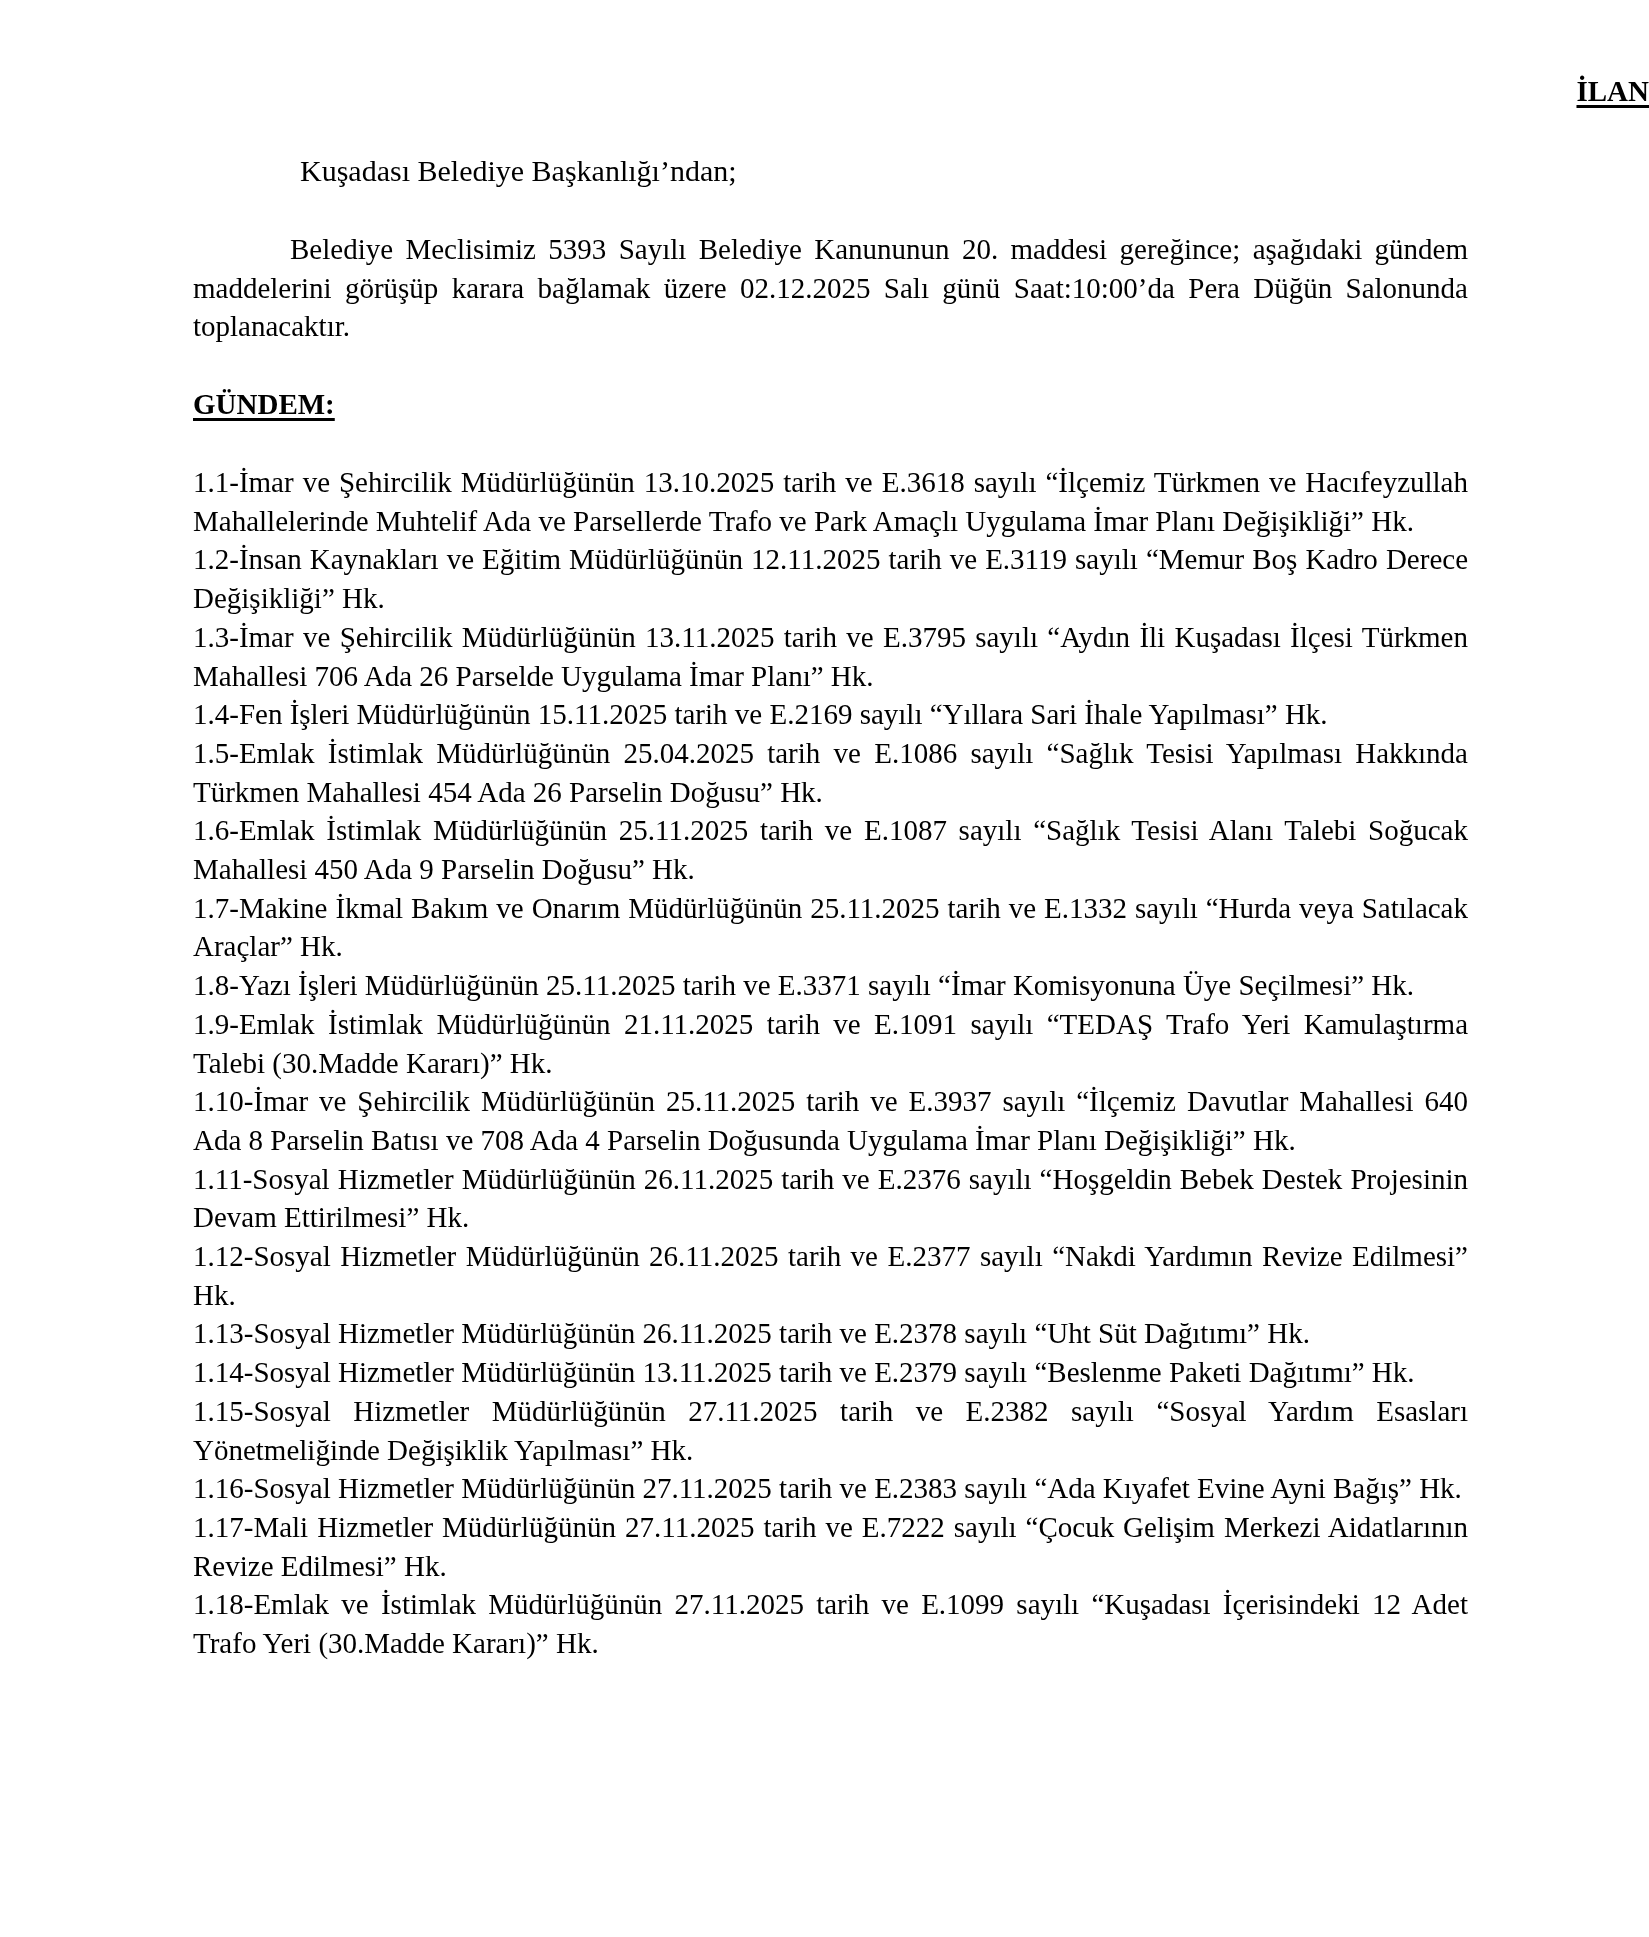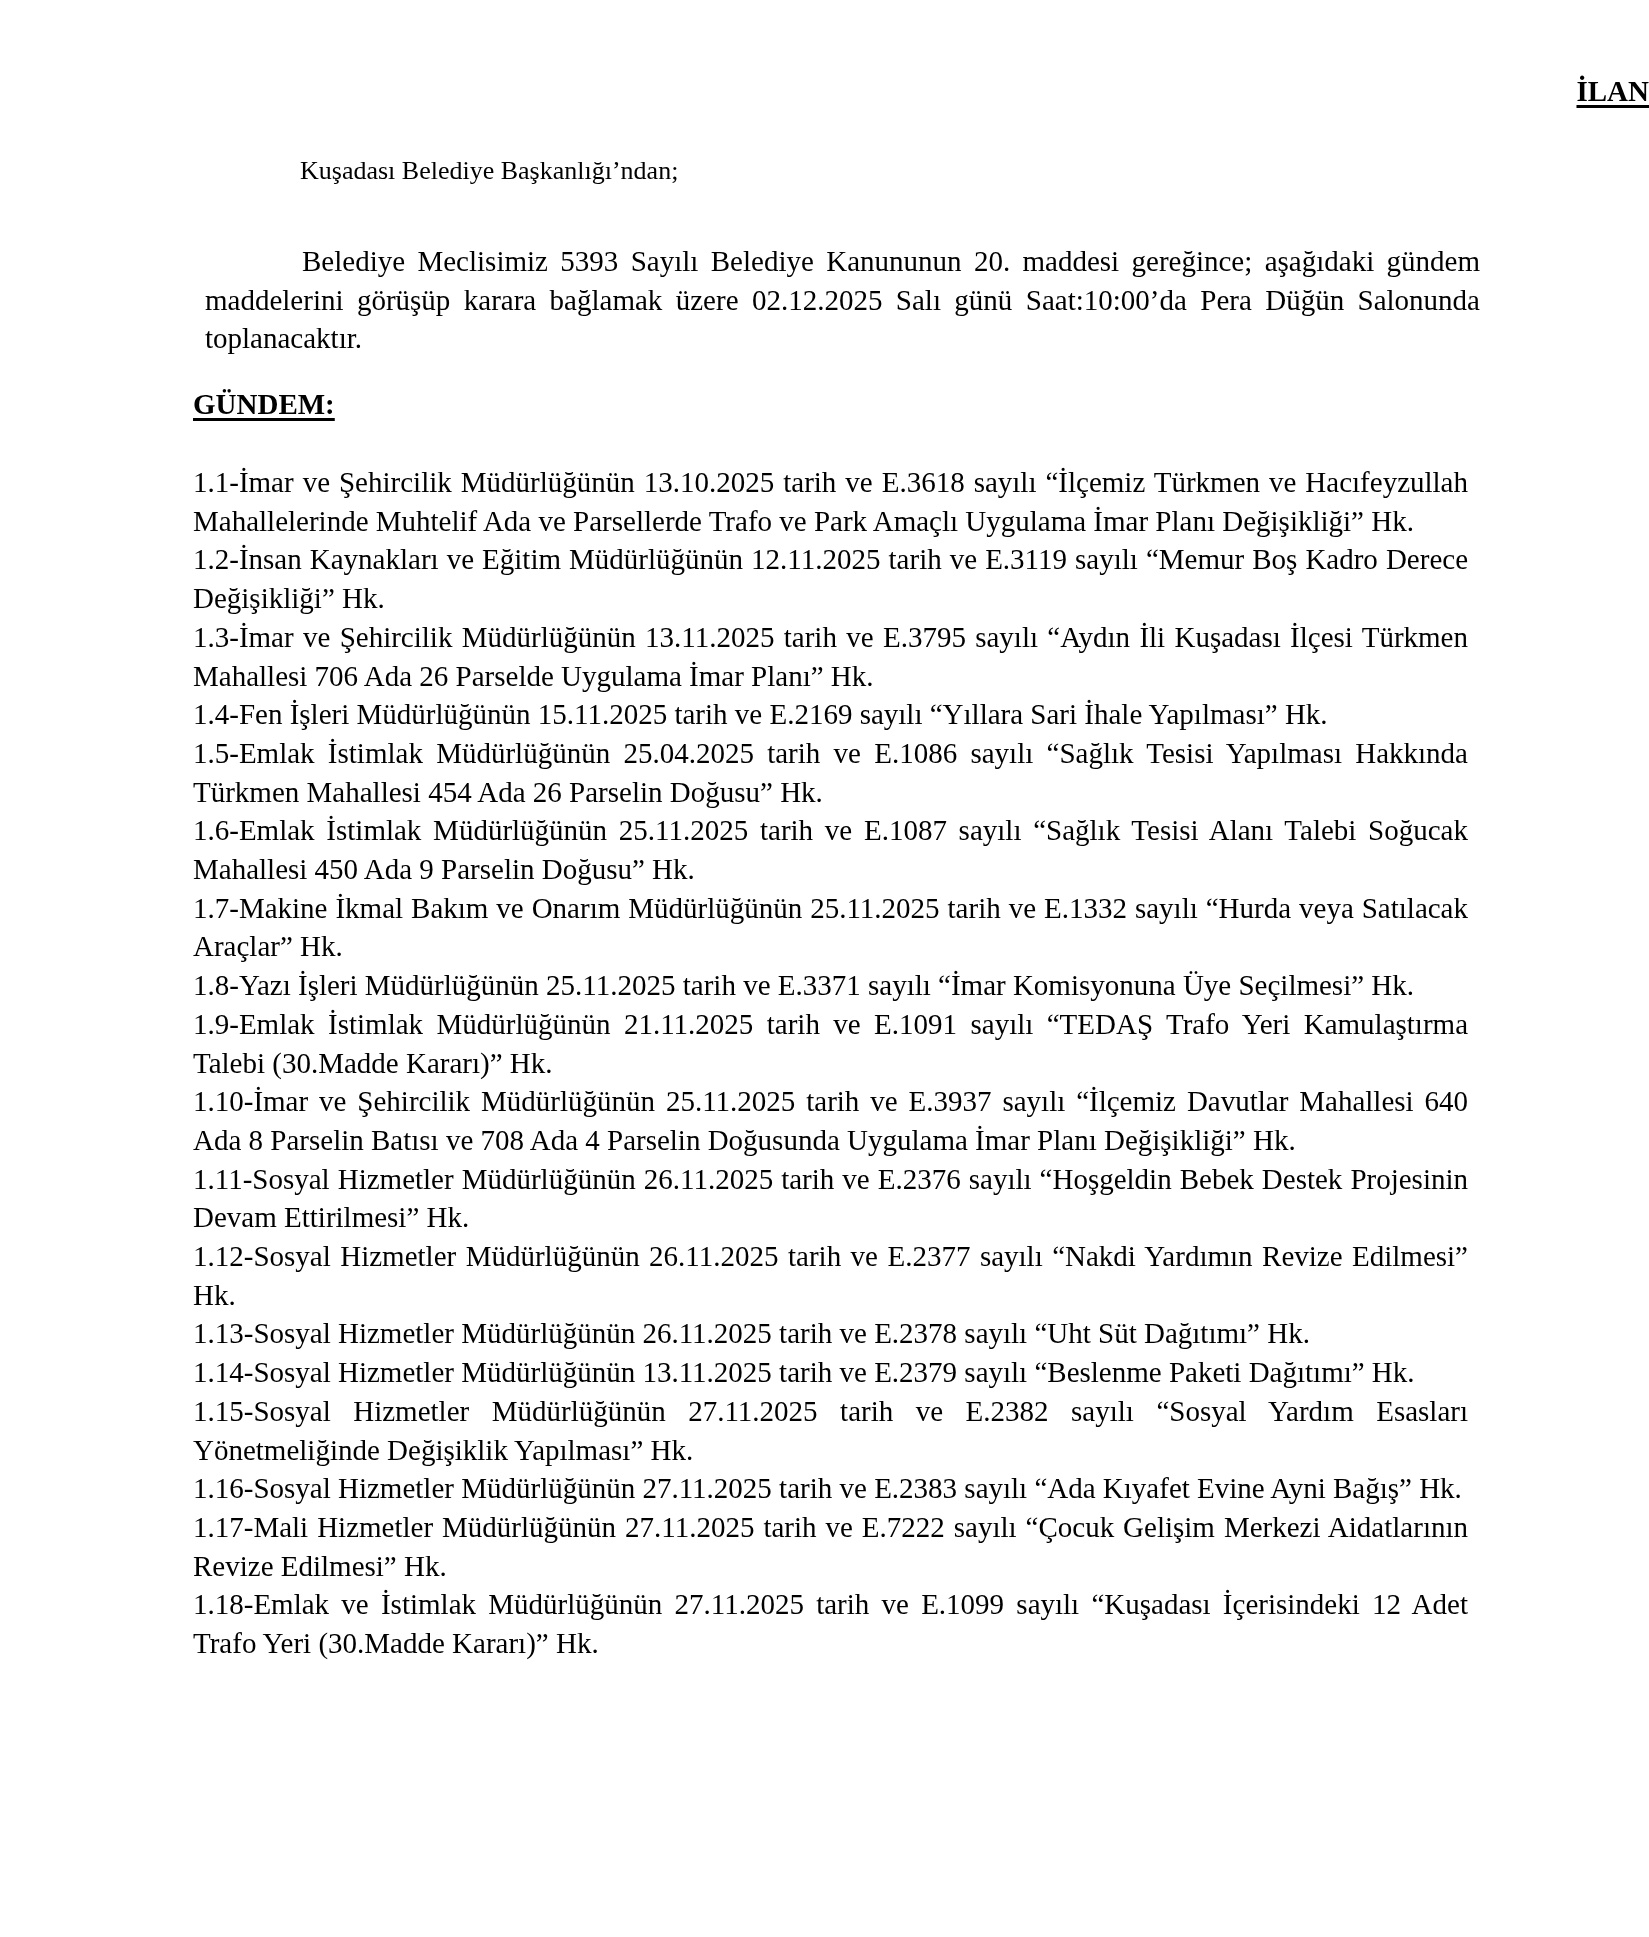--- a/index.html
+++ b/index.html
@@ -9,21 +9,21 @@
     color: #000;
   }
   .page { position: absolute; left: 0; top: 0; width: 1649px; height: 1937px; }
   .title {
     position: absolute; top: 72px; left: 0; width: 1649px; text-align: right;
     font-size: 29px; font-weight: bold; line-height: 38px;
   }
   .title span { text-decoration: underline; text-decoration-thickness: 3px; text-underline-offset: 4px; }
   .from {
     position: absolute; top: 152px; left: 300px;
-    font-size: 26px; line-height: 38px; white-space: nowrap;
+    font-size: 30px; line-height: 38px; white-space: nowrap;
   }
   .body-block {
     position: absolute; left: 193px; width: 1275px;
     font-size: 29px; line-height: 38.7px;
   }
   .intro { top: 230px; text-align: justify; text-indent: 97px; }
   .agenda-title { top: 385px; font-weight: bold; }
   .agenda-title span { text-decoration: underline; text-decoration-thickness: 3px; text-underline-offset: 4px; }
   .section-heading { top: 424px; font-weight: bold; }
   .items { top: 463px; }
@@ -32,21 +32,21 @@
 </head>
 <body>
 
 <div class="page">
   <div class="title">
     <span>İLAN</span>
   </div>
 
   <div class="from">Kuşadası Belediye Başkanlığı’ndan;</div>
 
-  <p class="body-block intro" style="margin:12px">Belediye Meclisimiz 5393 Sayılı Belediye Kanununun 20. maddesi gereğince; aşağıdaki gündem maddelerini görüşüp karara bağlamak üzere 02.12.2025 Salı günü Saat:10:00’da Pera Düğün Salonunda toplanacaktır.</p>
+  <p class="body-block intro" style="margin:0">Belediye Meclisimiz 5393 Sayılı Belediye Kanununun 20. maddesi gereğince; aşağıdaki gündem maddelerini görüşüp karara bağlamak üzere 02.12.2025 Salı günü Saat:10:00’da Pera Düğün Salonunda toplanacaktır.</p>
 
   <div class="body-block agenda-title">
     <span>GÜNDEM:</span>
   </div>
 
 
   <div class="body-block items">
     <p class="item">1.1-İmar ve Şehircilik Müdürlüğünün 13.10.2025 tarih ve E.3618 sayılı “İlçemiz Türkmen ve Hacıfeyzullah Mahallelerinde Muhtelif Ada ve Parsellerde Trafo ve Park Amaçlı Uygulama İmar Planı Değişikliği” Hk.</p>
     <p class="item">1.2-İnsan Kaynakları ve Eğitim Müdürlüğünün 12.11.2025 tarih ve E.3119 sayılı “Memur Boş Kadro Derece Değişikliği” Hk.</p>
     <p class="item">1.3-İmar ve Şehircilik Müdürlüğünün 13.11.2025 tarih ve E.3795 sayılı “Aydın İli Kuşadası İlçesi Türkmen Mahallesi 706 Ada 26 Parselde Uygulama İmar Planı” Hk.</p>

